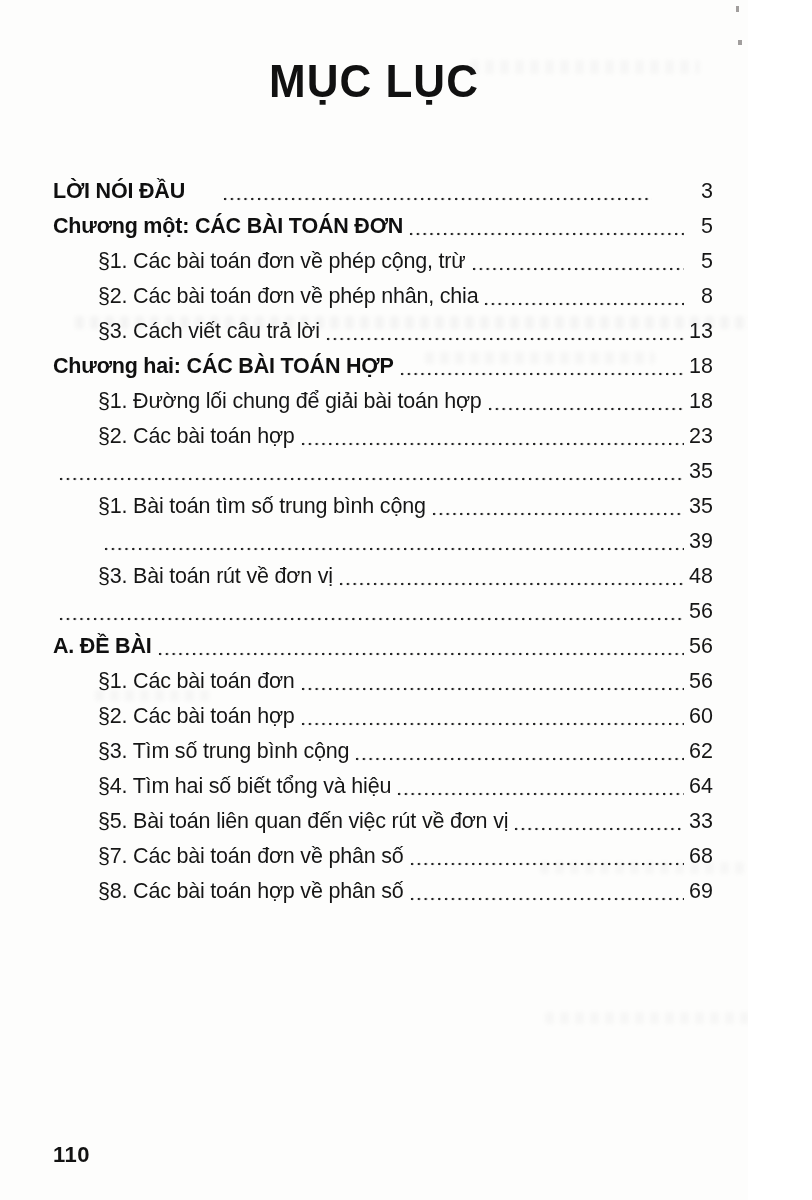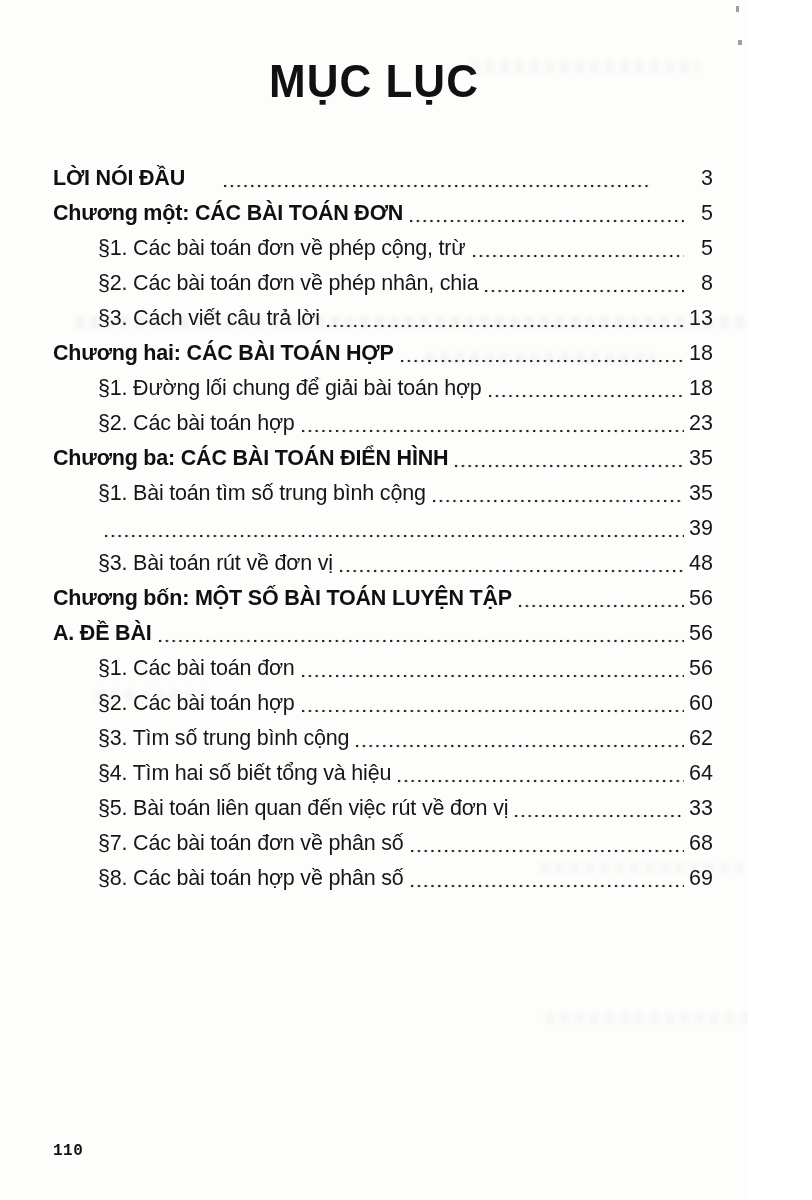--- a/index.html
+++ b/index.html
@@ -37,21 +37,21 @@
   }
   .toc-row {
     display: flex;
     align-items: flex-end;
     height: 27px;
     margin-top: 8px;
     font-size: 21.5px;
     line-height: 27px;
     white-space: nowrap;
   }
-  .toc-row:first-child { margin-top: 5px; gap: 32px; }
+  .toc-row:first-child { margin-top: 18px; gap: 32px; }
   .toc-row.gap { }
   .toc-row.heading .label { font-weight: bold; color: #101010; }
   .toc-row.section { padding-left: 45px; }
   .toc-row .label { flex: 0 0 auto; letter-spacing: -0.2px; }
   .dots {
     flex: 1 1 auto;
     align-self: stretch;
     position: relative;
     margin: 0 3px 0 6px;
     min-width: 12px;
@@ -70,25 +70,24 @@
   .pg {
     flex: 0 0 auto;
     min-width: 26px;
     text-align: right;
     font-weight: normal;
   }
   .footer-num {
     position: absolute;
     left: 53px;
     top: 1142px;
-    font-size: 16px;
+    font-size: 22px;
     font-weight: bold;
     letter-spacing: 0.5px;
     color: #121212;
-    font-family: Liberation Mono, monospace;
   }
   
   .artifact {
     position: absolute;
     background: repeating-linear-gradient(90deg, rgba(110,110,115,0.55) 0 9px, transparent 9px 15px);
     filter: blur(2.2px);
     opacity: 0.11;
     border-radius: 3px;
     pointer-events: none;
   }
@@ -148,40 +147,38 @@
         <span class="label">§1. Đường lối chung để giải bài toán hợp</span>
         <span class="dots"></span>
         <span class="pg">18</span>
       </div>
       <div class="toc-row section">
         <span class="label">§2. Các bài toán hợp</span>
         <span class="dots"></span>
         <span class="pg">23</span>
       </div>
       <div class="toc-row heading gap">
-        <span class="label">Chương ba: CÁC BÀI TOÁN ĐIỂN HÌNH</span>
         <span class="dots"></span>
         <span class="pg">35</span>
       </div>
       <div class="toc-row section">
         <span class="label">§1. Bài toán tìm số trung bình cộng</span>
         <span class="dots"></span>
         <span class="pg">35</span>
       </div>
       <div class="toc-row section">
         <span class="dots"></span>
         <span class="pg">39</span>
       </div>
       <div class="toc-row section">
         <span class="label">§3. Bài toán rút về đơn vị</span>
         <span class="dots"></span>
         <span class="pg">48</span>
       </div>
       <div class="toc-row heading gap">
-        <span class="label">Chương bốn: MỘT SỐ BÀI TOÁN LUYỆN TẬP</span>
         <span class="dots"></span>
         <span class="pg">56</span>
       </div>
       <div class="toc-row heading">
         <span class="label">A. ĐỀ BÀI</span>
         <span class="dots"></span>
         <span class="pg">56</span>
       </div>
       <div class="toc-row section">
         <span class="label">§1. Các bài toán đơn</span>

